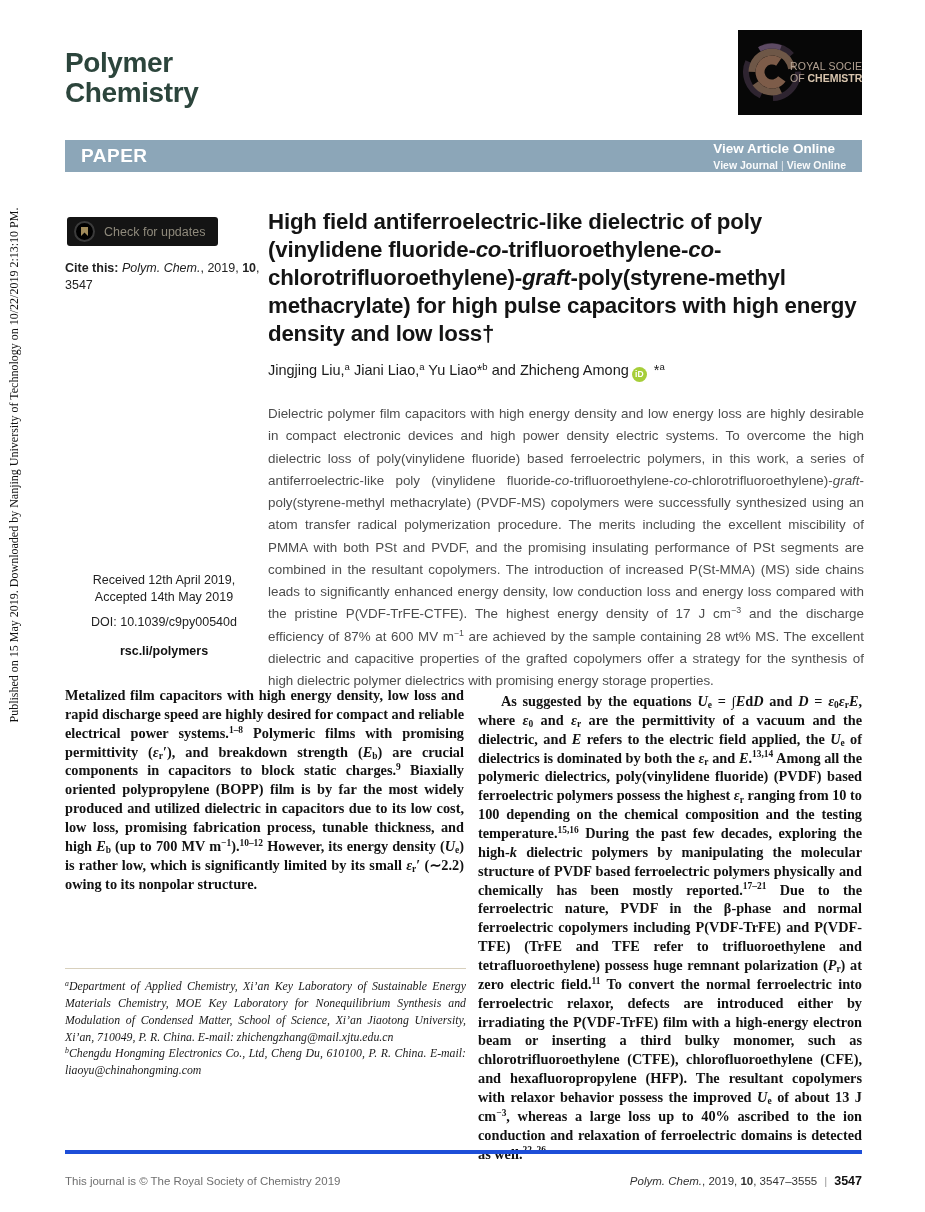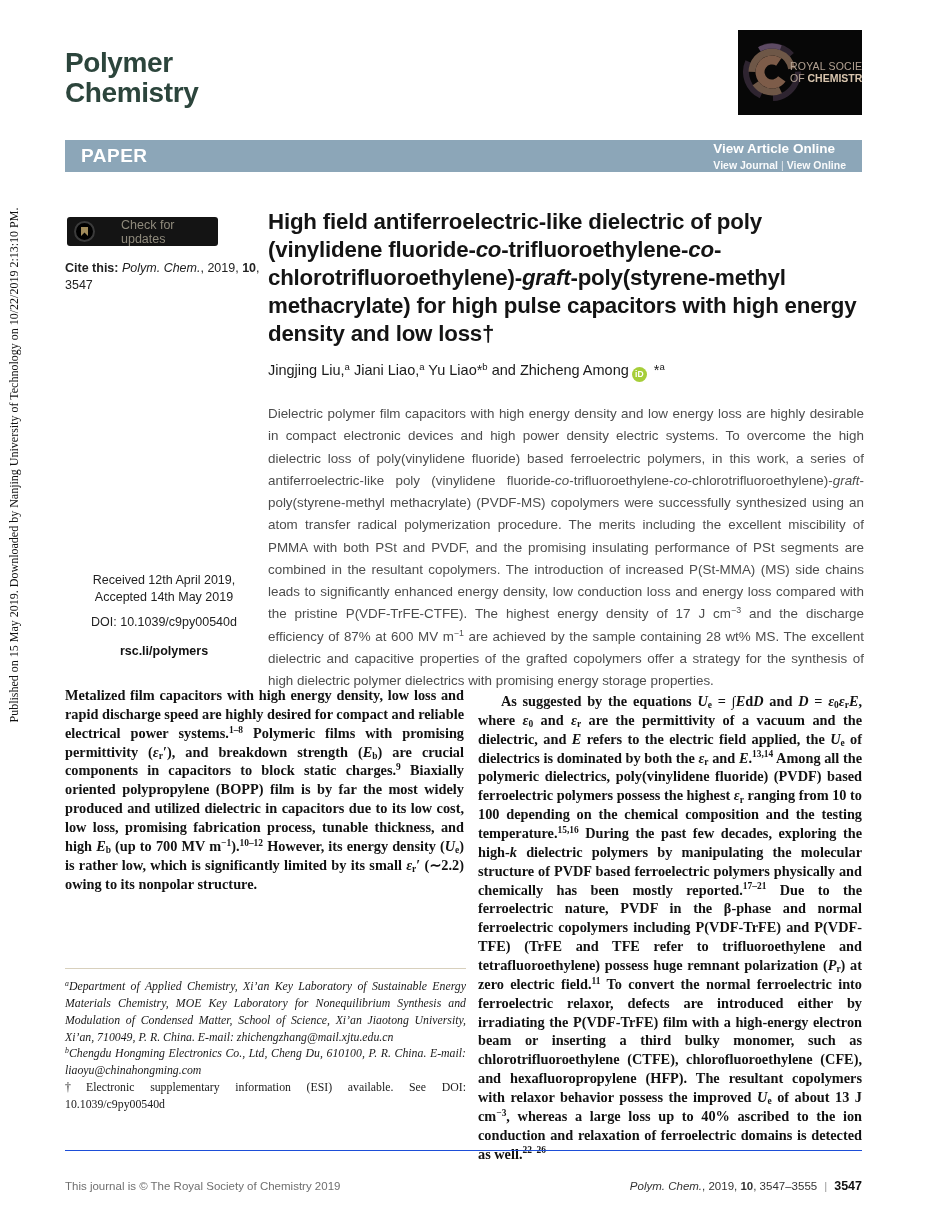--- a/index.html
+++ b/index.html
@@ -25,21 +25,21 @@
     box-sizing:border-box;display:flex;align-items:center;justify-content:space-between;
     padding:0 16px;}
   .band-label{font-size:19px;font-weight:700;color:#ffffff;letter-spacing:0.5px;}
   .band-right{color:#ffffff;text-align:left;}
   .vao{font-weight:700;font-size:13.5px;}
   .vji{font-size:10.5px;margin-top:3px;font-weight:700;opacity:.95;}
   .vji .pipe{font-weight:400;padding:0 3px;opacity:.8;}
 
   
   .crossmark{position:absolute;left:67px;top:217px;width:151px;height:29px;background:#141414;
-    border-radius:3px;display:flex;align-items:center;gap:26px;box-sizing:border-box;
+    border-radius:3px;display:flex;align-items:center;gap:9px;box-sizing:border-box;
     padding-left:7px;cursor:pointer;}
   .crossmark-circle{width:17px;height:17px;border-radius:50%;background:#000;
     border:2px solid #3b3b3b;display:flex;align-items:center;justify-content:center;flex:0 0 auto;}
   .crossmark-bookmark{width:7px;height:9px;background:#a08a5a;
     clip-path:polygon(0 0,100% 0,100% 100%,50% 62%,0 100%);}
   .crossmark-label{color:#8f8a7c;font-size:12.5px;}
 
   
   .cite-block{position:absolute;left:65px;top:260px;width:198px;font-size:12.5px;
     color:#222;line-height:1.35;}
@@ -70,22 +70,22 @@
   .indent{text-indent:1.6em;}
 
   
   .footnotes{position:absolute;left:65px;top:968px;width:401px;border-top:1px solid #d8d0bd;
     padding-top:9px;}
   .footnotes p{font-family:"Liberation Serif",serif;font-size:11.8px;font-style:italic;
     line-height:1.43;color:#1a1a1a;margin:0;text-align:justify;}
   .footnotes p.upright{font-style:normal;}
 
   
-  .footer{position:absolute;left:65px;top:1150px;width:797px;border-top:1px solid #1d4ed8;
-    padding-top:28px;display:flex;justify-content:space-between;align-items:baseline;
+  .footer{position:absolute;left:65px;top:1150px;width:797px;border-top:4px solid #1d4ed8;
+    padding-top:20px;display:flex;justify-content:space-between;align-items:baseline;
     font-size:11.5px;color:#6f6f6f;}
   .footer-right{color:#333;}
   .footer-sep{color:#9a9a9a;padding:0 7px;}
   .footer-page{font-weight:700;font-size:12.5px;color:#111;}
 </style>
 </head>
 <body>
 
 <div class="sidebar-rotated">Published on 15 May 2019. Downloaded by Nanjing University of Technology on 10/22/2019 2:13:10 PM.</div>
 
@@ -143,21 +143,20 @@
 <div class="intro-left">
   <p class="bodytext"><span>Metalized film capacitors with high energy density, low loss and rapid discharge speed are highly desired for compact and reliable electrical power systems.</span><span class="sup">1–8</span><span> Polymeric films with promising permittivity (</span><span class="i">ε</span><span class="sub">r</span><span>′), and breakdown strength (</span><span class="i">E</span><span class="sub">b</span><span>) are crucial components in capacitors to block static charges.</span><span class="sup">9</span><span> Biaxially oriented polypropylene (BOPP) film is by far the most widely produced and utilized dielectric in capacitors due to its low cost, low loss, promising fabrication process, tunable thickness, and high </span><span class="i">E</span><span class="sub">b</span><span> (up to 700 MV m</span><span class="sup">−1</span><span>).</span><span class="sup">10–12</span><span> However, its energy density (</span><span class="i">U</span><span class="sub">e</span><span>) is rather low, which is significantly limited by its small </span><span class="i">ε</span><span class="sub">r</span><span>′ (∼2.2) owing to its nonpolar structure.</span></p>
 </div>
 <div class="intro-right">
   <p class="bodytext indent"><span>As suggested by the equations </span><span class="i">U</span><span class="sub">e</span><span> = ∫</span><span class="i">E</span><span>d</span><span class="i">D</span><span> and </span><span class="i">D</span><span> = </span><span class="i">ε</span><span class="sub">0</span><span class="i">ε</span><span class="sub">r</span><span class="i">E</span><span>, where </span><span class="i">ε</span><span class="sub">0</span><span> and </span><span class="i">ε</span><span class="sub">r</span><span> are the permittivity of a vacuum and the dielectric, and </span><span class="i">E</span><span> refers to the electric field applied, the </span><span class="i">U</span><span class="sub">e</span><span> of dielectrics is dominated by both the </span><span class="i">ε</span><span class="sub">r</span><span> and </span><span class="i">E</span><span>.</span><span class="sup">13,14</span><span> Among all the polymeric dielectrics, poly(vinylidene fluoride) (PVDF) based ferroelectric polymers possess the highest </span><span class="i">ε</span><span class="sub">r</span><span> ranging from 10 to 100 depending on the chemical composition and the testing temperature.</span><span class="sup">15,16</span><span> During the past few decades, exploring the high-</span><span class="i">k</span><span> dielectric polymers by manipulating the molecular structure of PVDF based ferroelectric polymers physically and chemically has been mostly reported.</span><span class="sup">17–21</span><span> Due to the ferroelectric nature, PVDF in the β-phase and normal ferroelectric copolymers including P(VDF-TrFE) and P(VDF-TFE) (TrFE and TFE refer to trifluoroethylene and tetrafluoroethylene) possess huge remnant polarization (</span><span class="i">P</span><span class="sub">r</span><span>) at zero electric field.</span><span class="sup">11</span><span> To convert the normal ferroelectric into ferroelectric relaxor, defects are introduced either by irradiating the P(VDF-TrFE) film with a high-energy electron beam or inserting a third bulky monomer, such as chlorotrifluoroethylene (CTFE), chlorofluoroethylene (CFE), and hexafluoropropylene (HFP). The resultant copolymers with relaxor behavior possess the improved </span><span class="i">U</span><span class="sub">e</span><span> of about 13 J cm</span><span class="sup">−3</span><span>, whereas a large loss up to 40% ascribed to the ion conduction and relaxation of ferroelectric domains is detected as well.</span><span class="sup">22–26</span></p>
 </div>
 
 <div class="footnotes">
   <p><span class="sup">a</span><span>Department of Applied Chemistry, Xi’an Key Laboratory of Sustainable Energy Materials Chemistry, MOE Key Laboratory for Nonequilibrium Synthesis and Modulation of Condensed Matter, School of Science, Xi’an Jiaotong University, Xi’an, 710049, P. R. China. E-mail: zhichengzhang@mail.xjtu.edu.cn</span></p>
   <p><span class="sup">b</span><span>Chengdu Hongming Electronics Co., Ltd, Cheng Du, 610100, P. R. China. E-mail: liaoyu@chinahongming.com</span></p>
-  <p class="upright"><span>† Electronic supplementary information (ESI) available. See DOI: 10.1039/c9py00540d</span></p>
 </div>
 
 <div class="footer">
   <span>This journal is © The Royal Society of Chemistry 2019</span>
   <span class="footer-right">
     <span><span class="i">Polym. Chem.</span><span>, 2019, </span><span class="b">10</span><span>, 3547–3555</span></span><span class="footer-sep">|</span><span class="footer-page">3547</span>
   </span>
 </div>
 
 </body></html>

